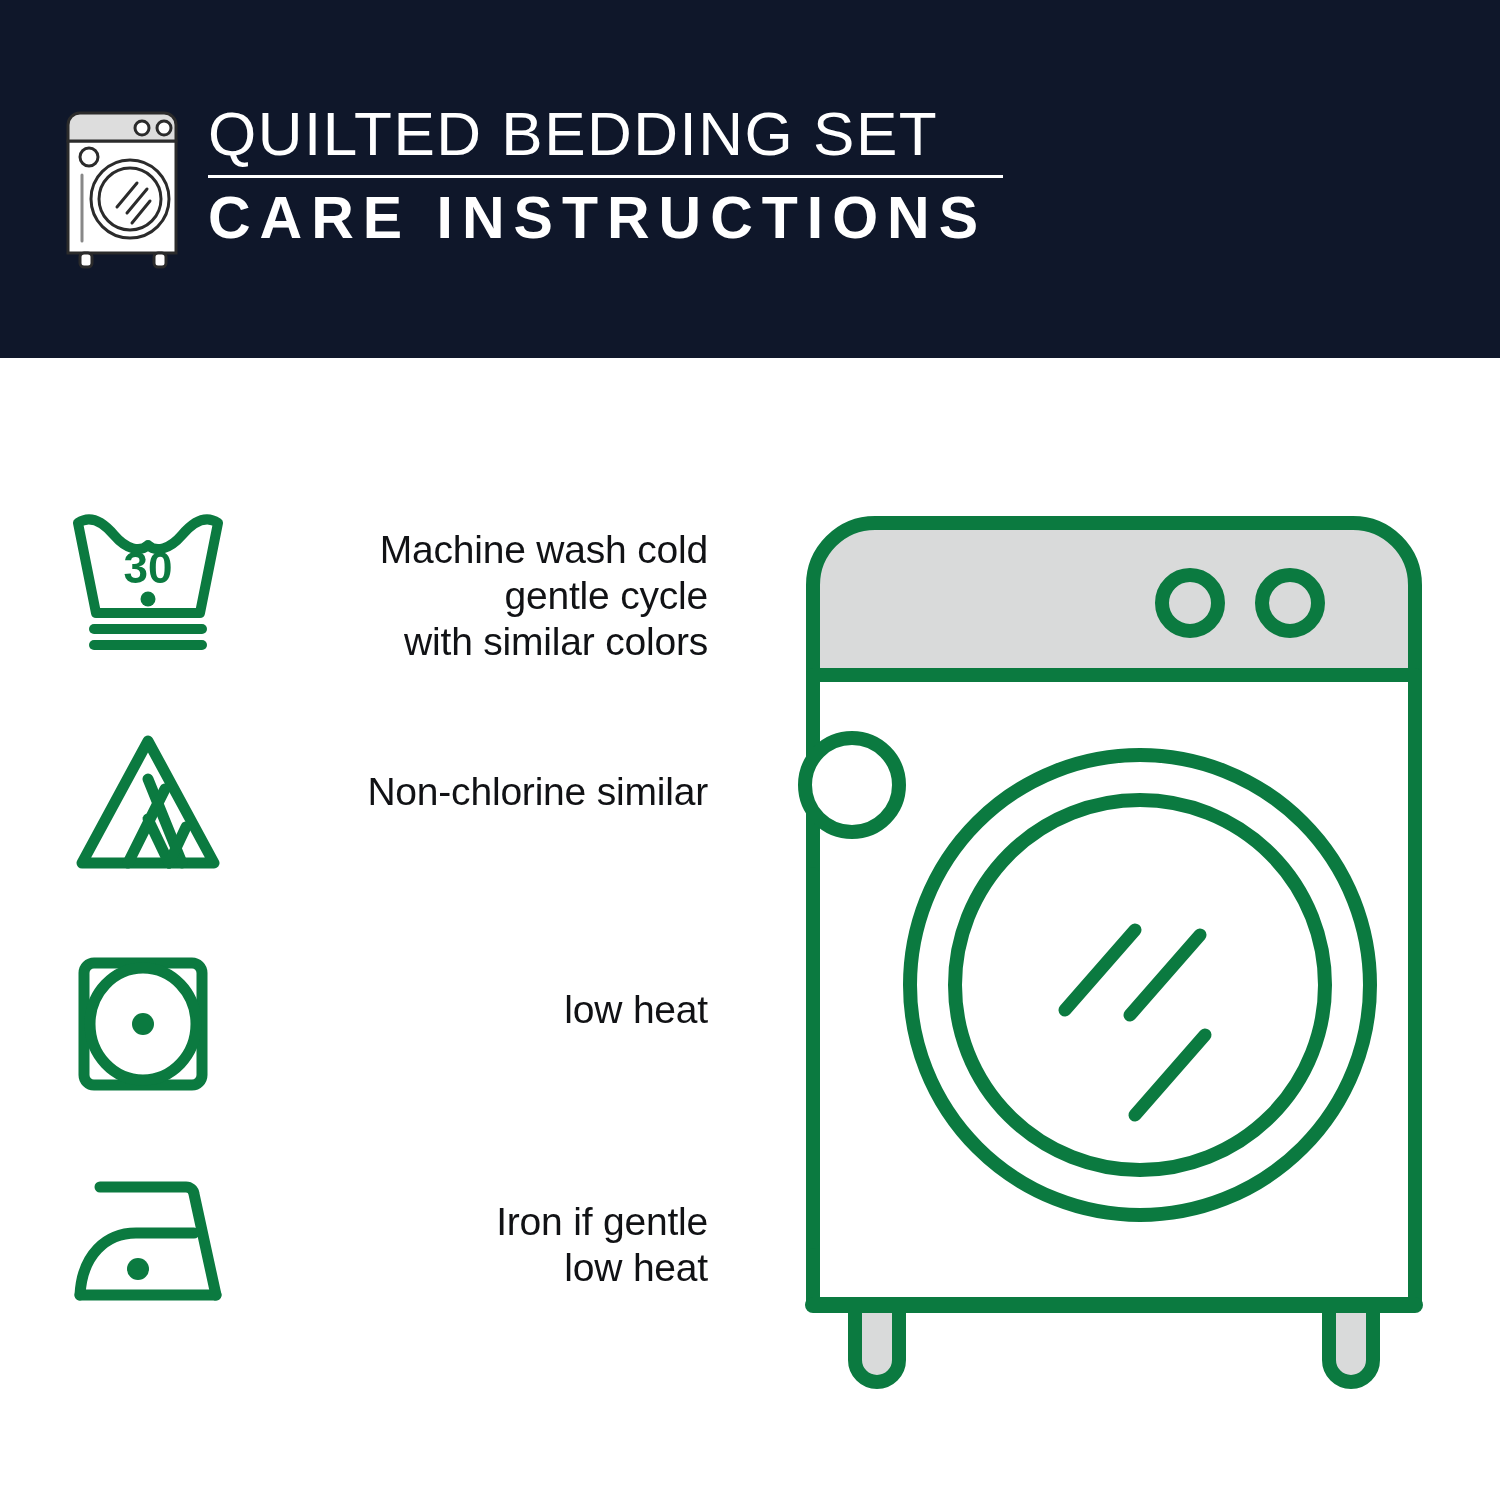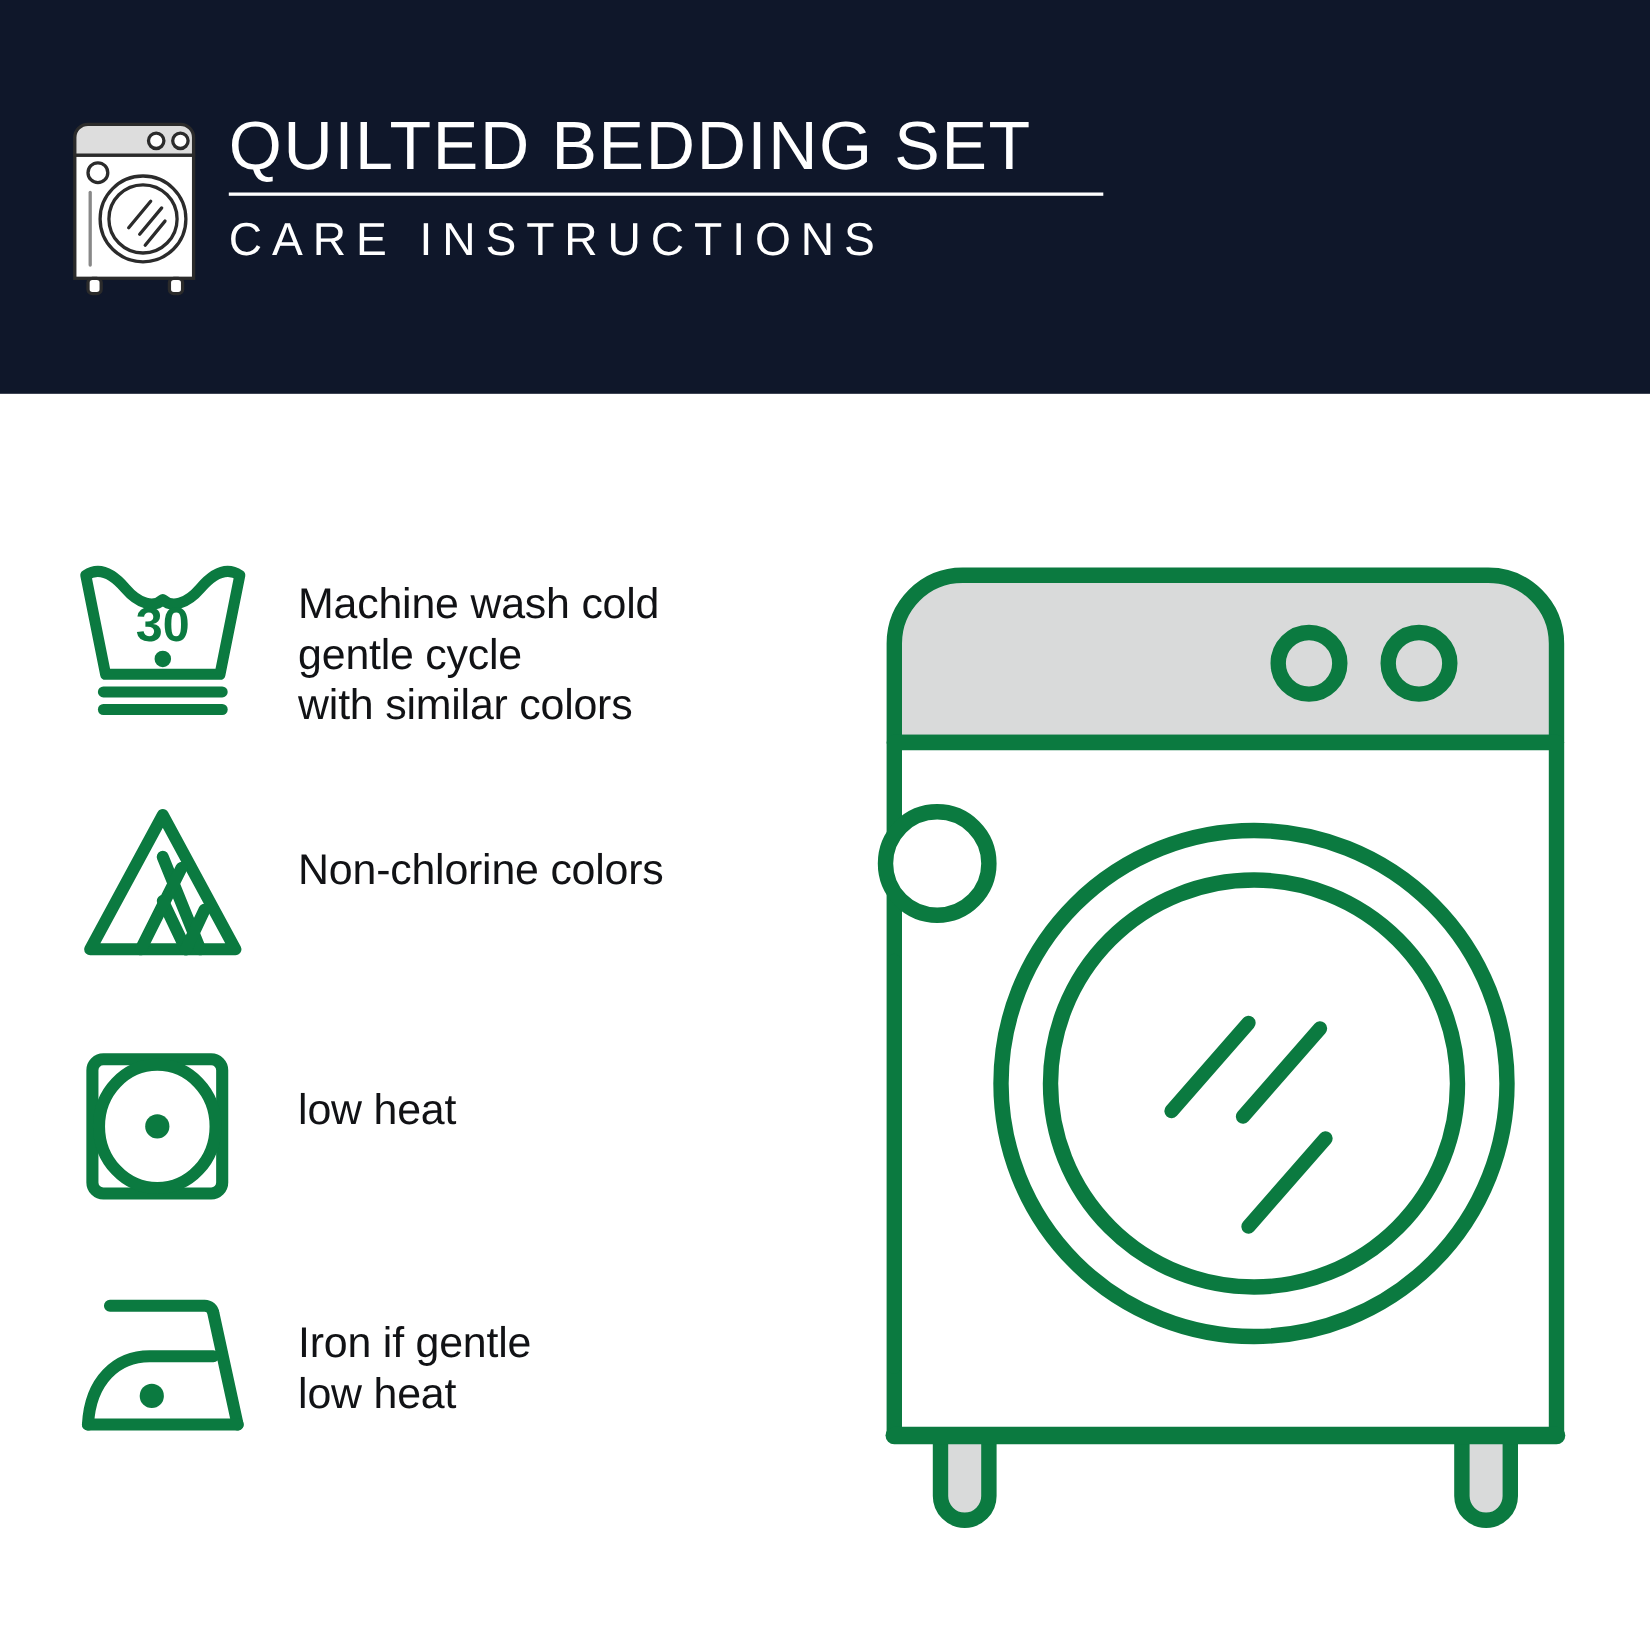--- a/index.html
+++ b/index.html
@@ -64,23 +64,23 @@
   .header-rule {
     height: 3px;
     background: #ffffff;
     margin-top: 6px;
     margin-bottom: 9px;
     width: 795px;
   }
 
   .header-subtitle {
     color: #ffffff;
-    font-size: 42px;
+    font-size: 59px;
     line-height: 62px;
-    font-weight: 400;
+    font-weight: 700;
     letter-spacing: 9px;
     white-space: nowrap;
     font-family: "Liberation Sans", "DejaVu Sans", sans-serif;
   }
 
   
   .care-list {
     position: absolute;
     left: 68px;
     top: 505px;
@@ -105,20 +105,21 @@
 
   .care-text {
     flex: 1 1 auto;
     color: #111215;
     font-size: 39px;
     line-height: 46px;
     font-weight: 400;
     letter-spacing: -0.2px;
     padding-left: 28px;
     font-family: "Liberation Sans", "DejaVu Sans", sans-serif;
+    text-align: right;
   }
 
   .care-text .ln { display: block; white-space: nowrap; }
 
   .row-wash  .care-text { padding-top: 22px; }
   .row-bleach .care-text { padding-top: 42px; }
   .row-dry   .care-text { padding-top: 38px; }
   .row-iron  .care-text { padding-top: 28px; }
 
   
@@ -213,21 +214,21 @@
             <path d="M80 14 L146 136 L14 136 Z"></path>
 
             <path d="M80 52 L 114 136"></path>
             <path d="M80 92 L 101 136"></path>
             <path d="M60 136 L 97 62"></path>
             <path d="M101 136 L 118 100"></path>
           </g>
         </svg>
       </div>
       <div class="care-text">
-        <span class="ln">Non-chlorine colors</span>
+        <span class="ln">Non-chlorine similar</span>
       </div>
     </div>
 
     <div class="care-row row-dry">
       <div class="care-symbol">
         <svg width="160" height="150" viewBox="0 0 160 150" xmlns="http://www.w3.org/2000/svg">
           <g fill="none" stroke="#0b7a40" stroke-width="11" stroke-linejoin="round">
 
             <rect x="16" y="14" width="118" height="122" rx="10"></rect>
 

